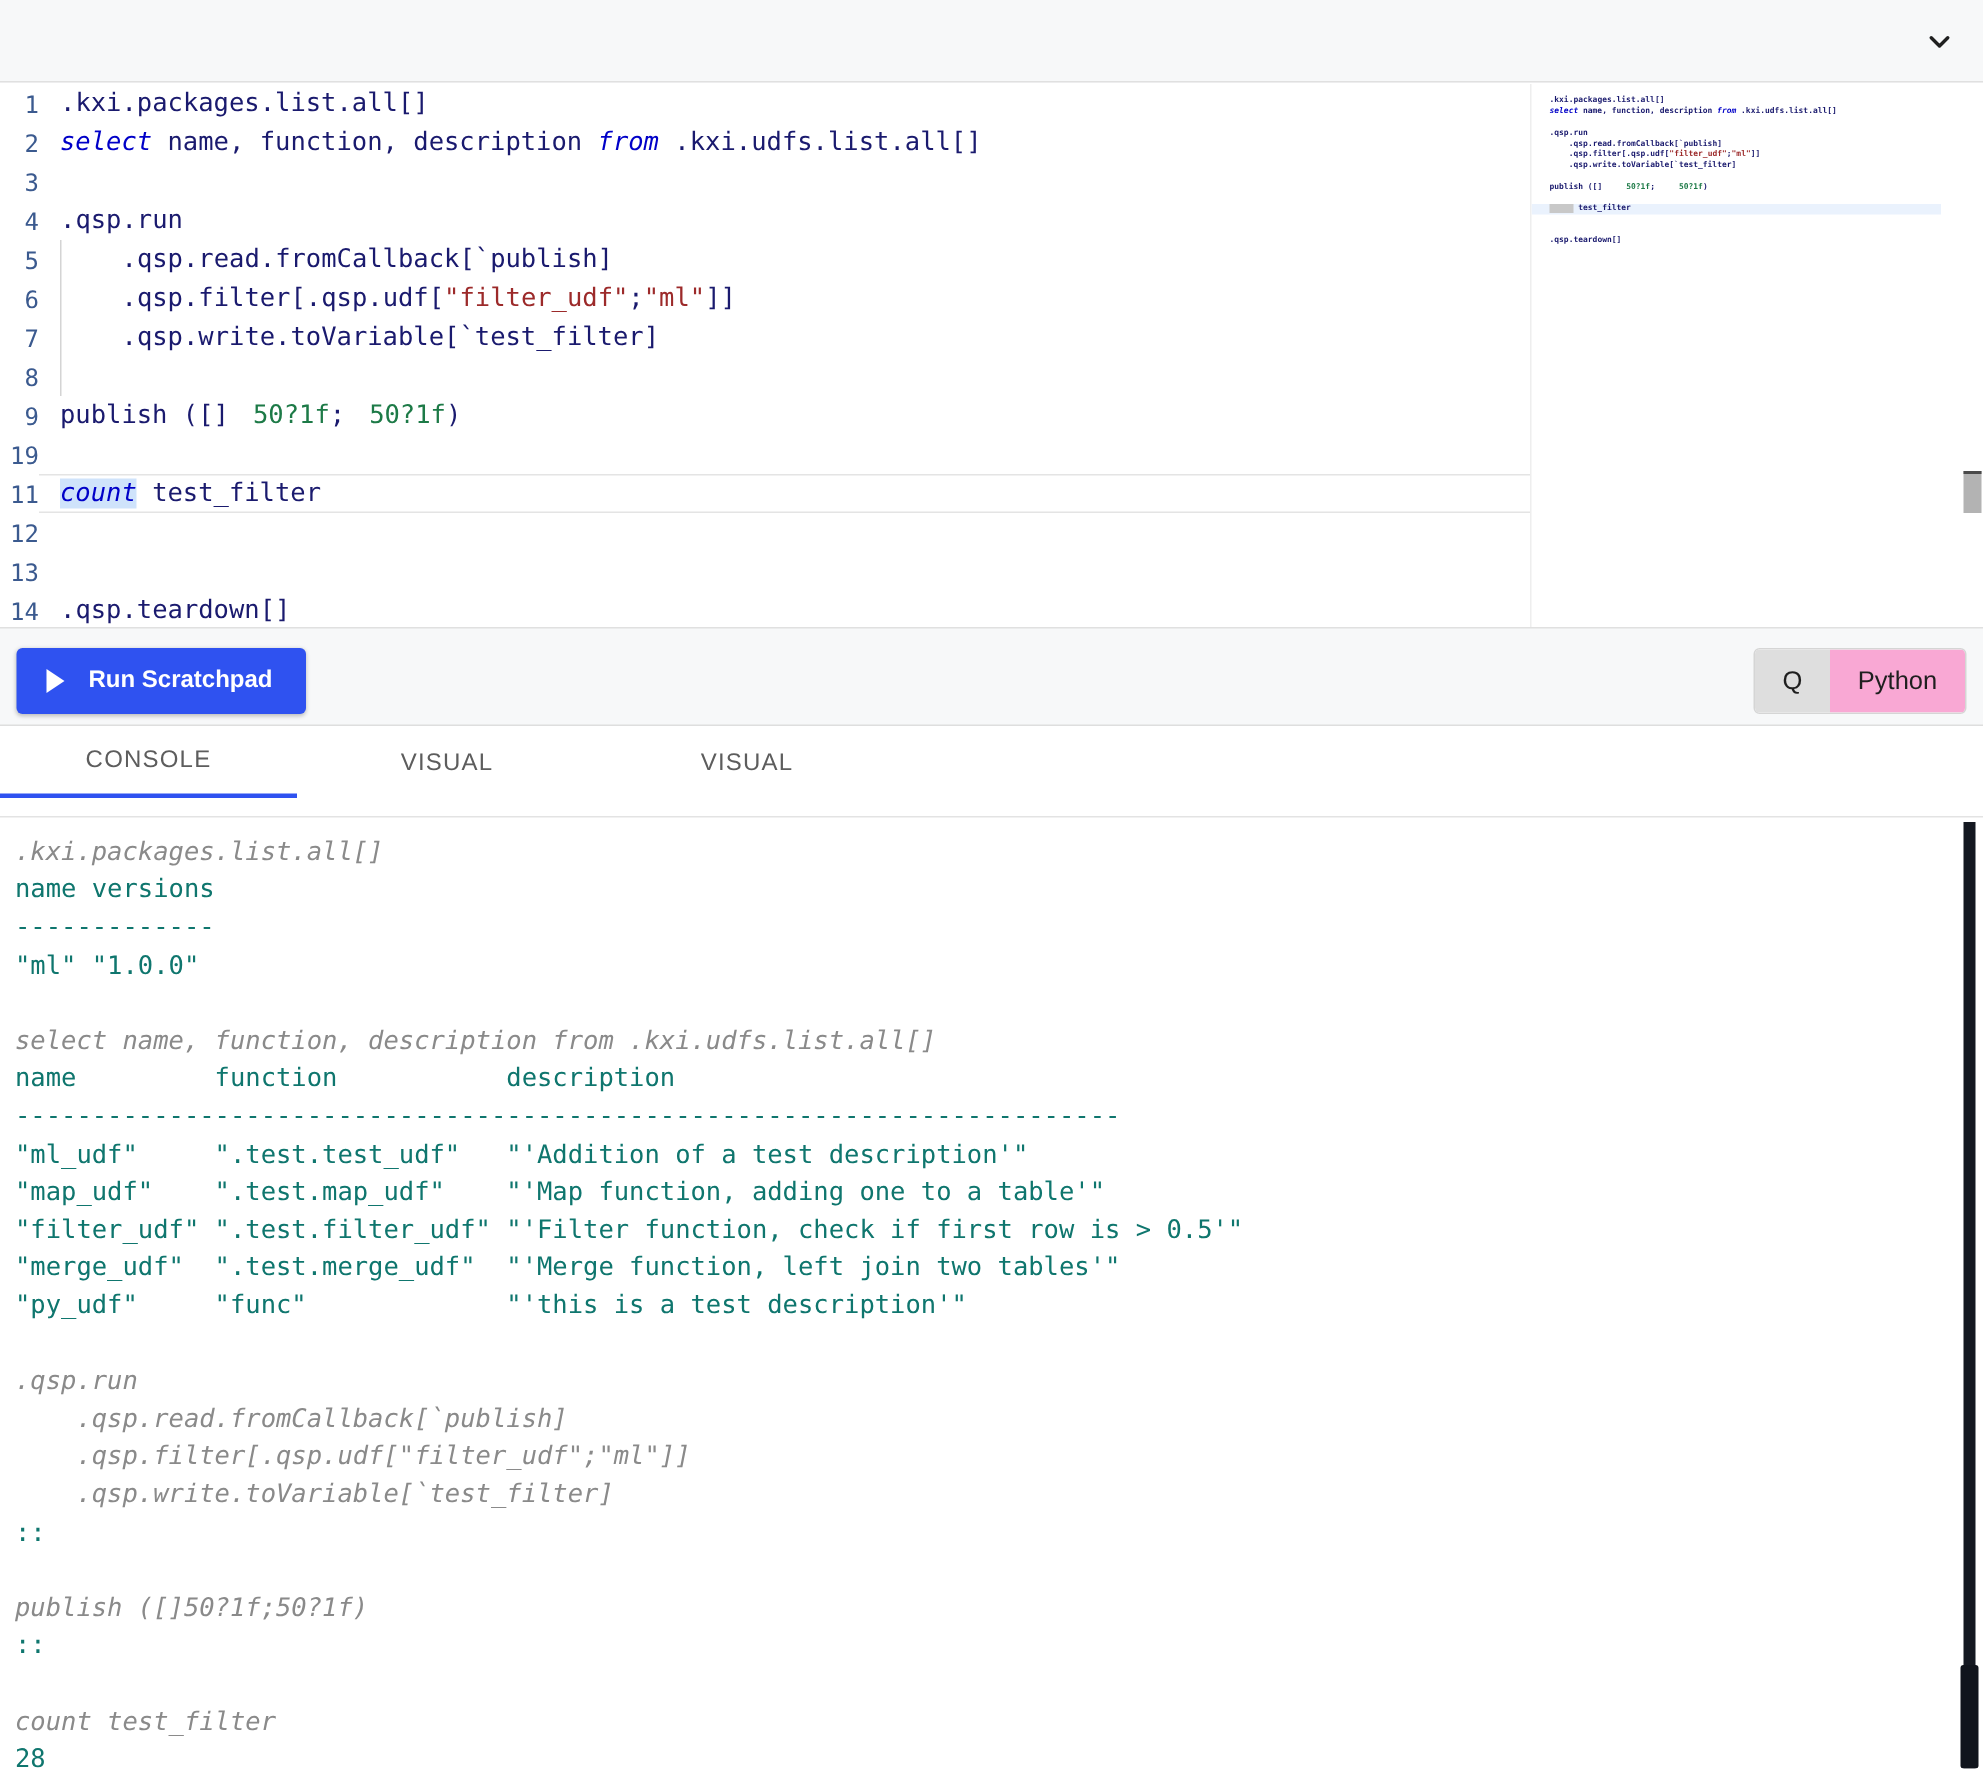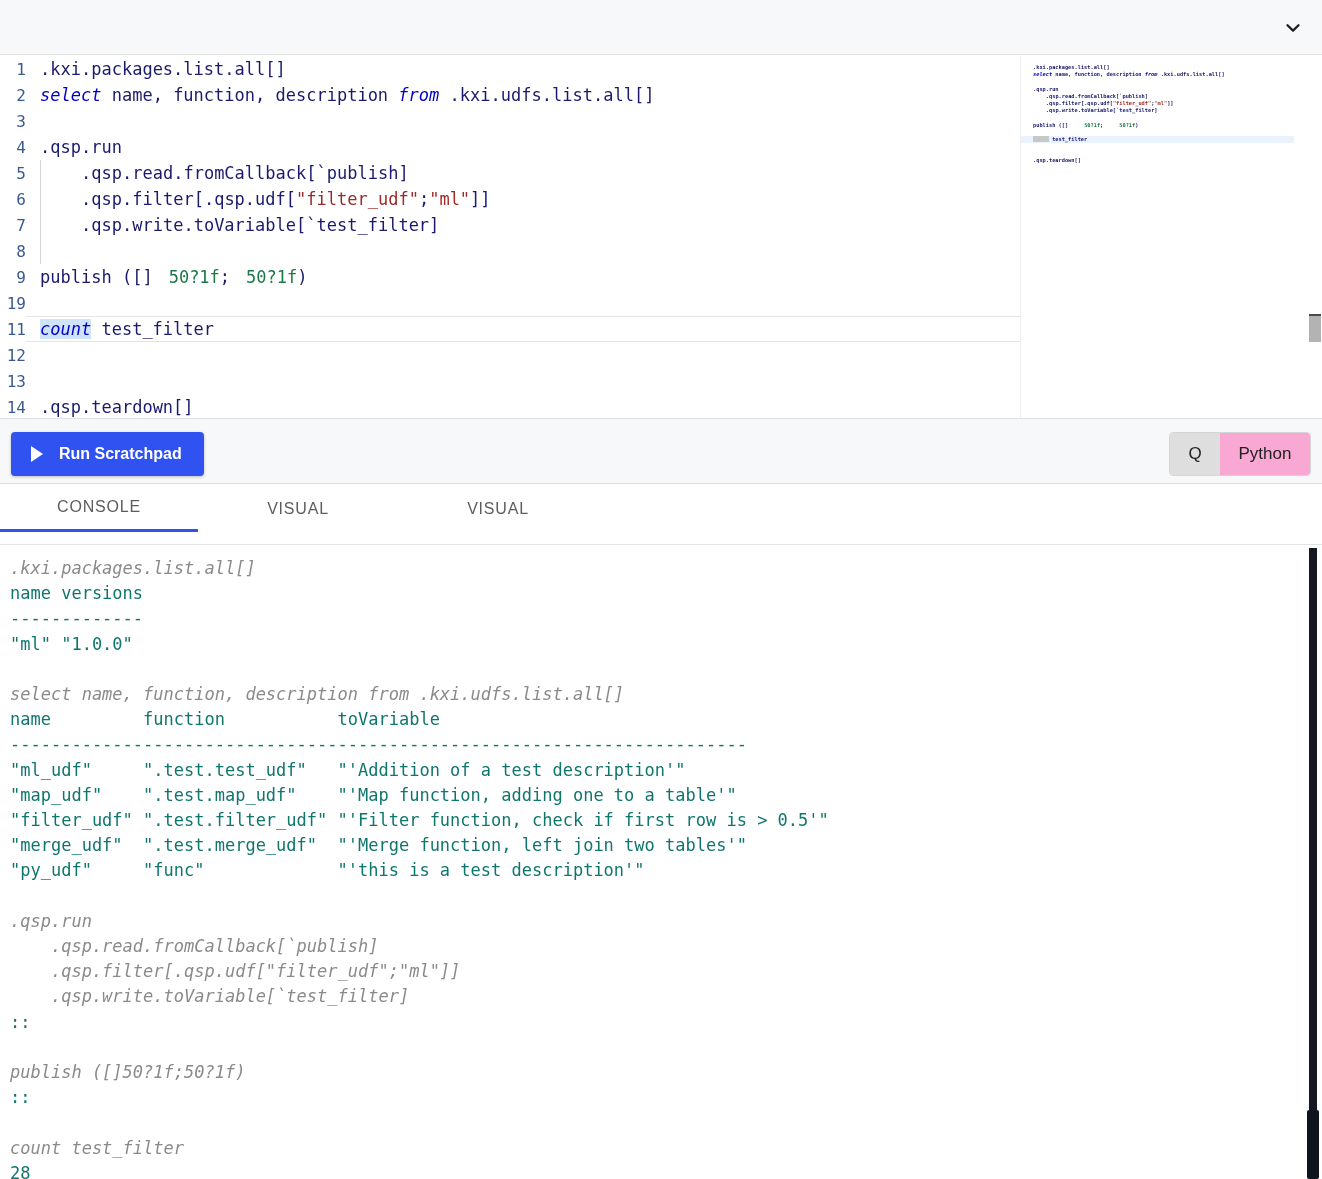--- a/index.html
+++ b/index.html
@@ -330,21 +330,21 @@
     <div class="tab tab-visual">VISUAL</div>
   </div>
 
   <div class="console" id="console-out">
       <div class="con-line echo">.kxi.packages.list.all[]</div>
       <div class="con-line output">name versions</div>
       <div class="con-line output">-------------</div>
       <div class="con-line output">"ml" "1.0.0"</div>
       <div class="con-line blank">&nbsp;</div>
       <div class="con-line echo">select name, function, description from .kxi.udfs.list.all[]</div>
-      <div class="con-line output">name         function           toVariable</div>
+      <div class="con-line output">name         function           description</div>
       <div class="con-line output">------------------------------------------------------------------------</div>
       <div class="con-line output">"ml_udf"     ".test.test_udf"   "'Addition of a test description'"</div>
       <div class="con-line output">"map_udf"    ".test.map_udf"    "'Map function, adding one to a table'"</div>
       <div class="con-line output">"filter_udf" ".test.filter_udf" "'Filter function, check if first row is &gt; 0.5'"</div>
       <div class="con-line output">"merge_udf"  ".test.merge_udf"  "'Merge function, left join two tables'"</div>
       <div class="con-line output">"py_udf"     "func"             "'this is a test description'"</div>
       <div class="con-line blank">&nbsp;</div>
       <div class="con-line echo">.qsp.run</div>
       <div class="con-line echo">    .qsp.read.fromCallback[`publish]</div>
       <div class="con-line echo">    .qsp.filter[.qsp.udf["filter_udf";"ml"]]</div>

